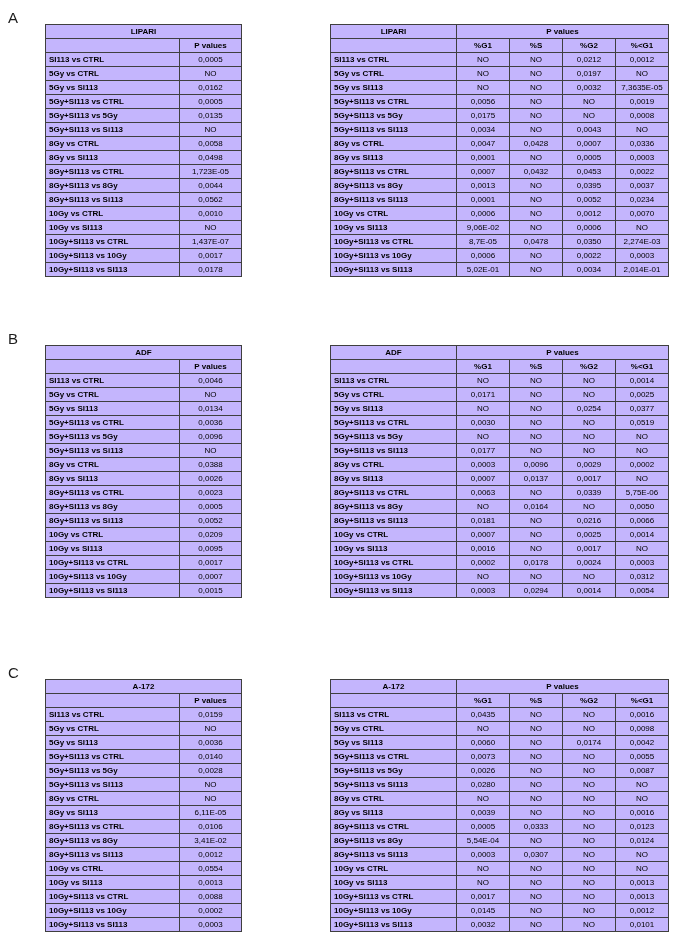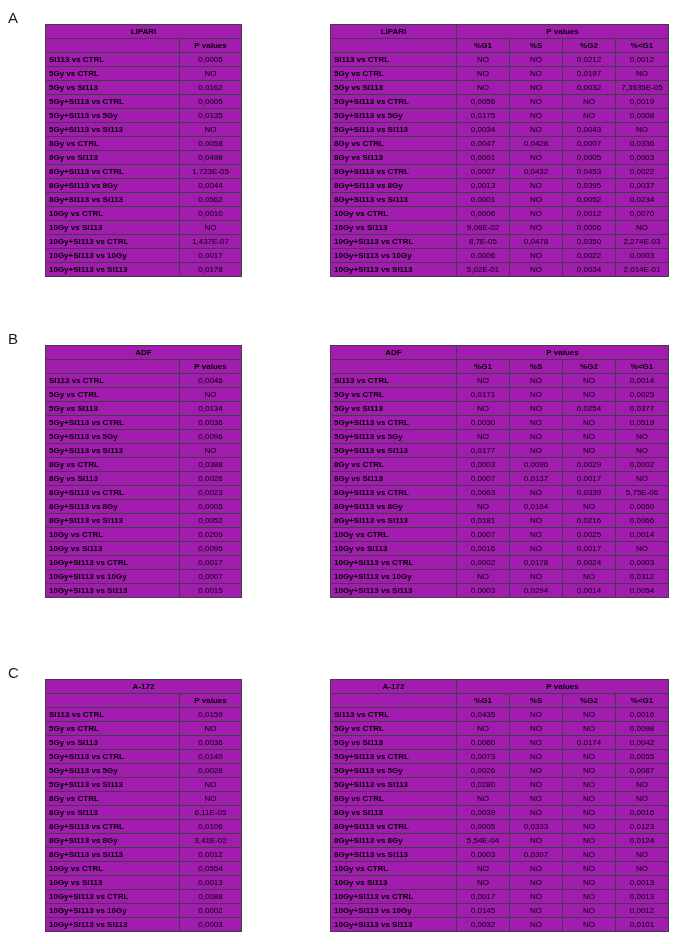--- a/index.html
+++ b/index.html
@@ -5,21 +5,21 @@
   html,body{margin:0;padding:0;background:#ffffff;}
   #figure-root{
     position:relative;width:700px;height:944px;background:#ffffff;
     font-family:"Liberation Sans",sans-serif;color:#000;
   }
   .section{position:absolute;left:0;width:700px;}
   .section-label{
     position:absolute;left:8px;top:-4px;font-size:15px;line-height:15px;
     color:#1c1c1c;font-weight:400;
   }
-  table{border-collapse:collapse;position:absolute;top:10px;table-layout:fixed;background:#a21caf;}
+  table{border-collapse:collapse;position:absolute;top:10px;table-layout:fixed;background:#c4b5fd;}
   .left-tbl{left:45px;width:196px;}
   .right-tbl{left:330px;width:338px;}
   th,td{
     border:1px solid #3f3f3f;font-size:8px;line-height:10px;
     padding:1.5px 3px;overflow:hidden;white-space:nowrap;vertical-align:middle;
   }
   th{font-weight:bold;text-align:center;}
   td.lbl{font-weight:bold;text-align:left;}
   td.val{font-weight:normal;text-align:center;}
   th.blank{border:1px solid #3f3f3f;}

